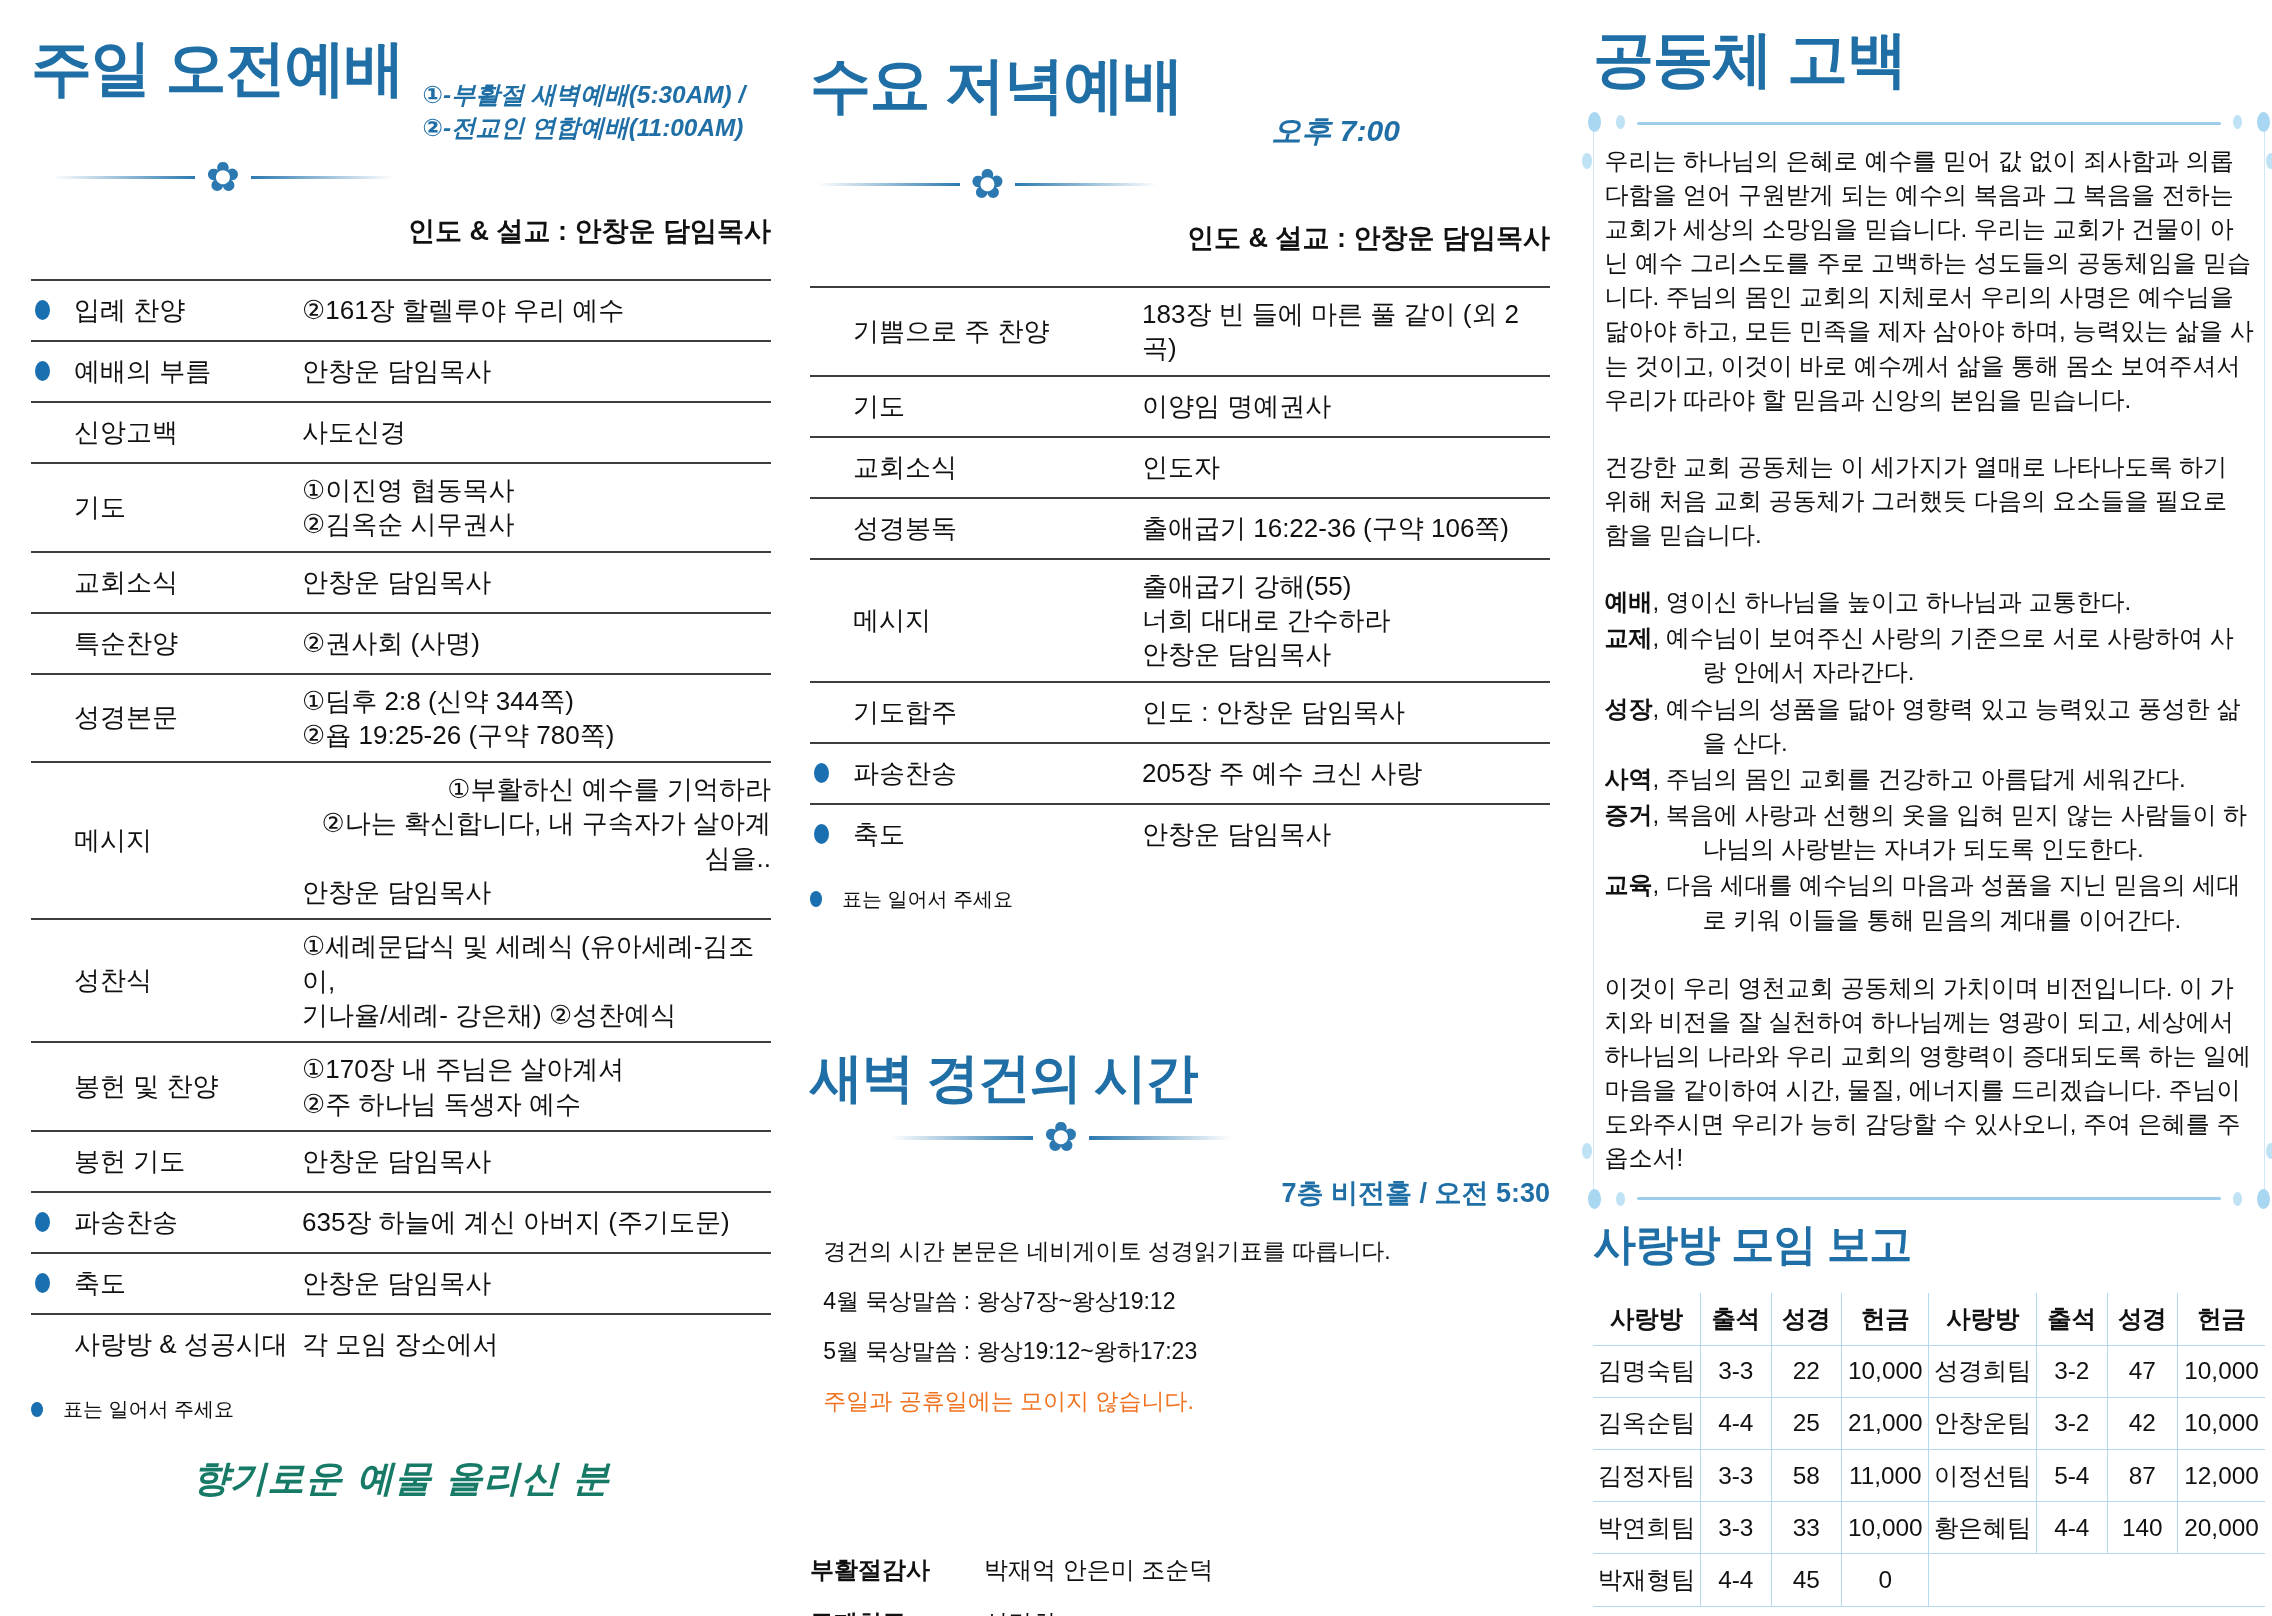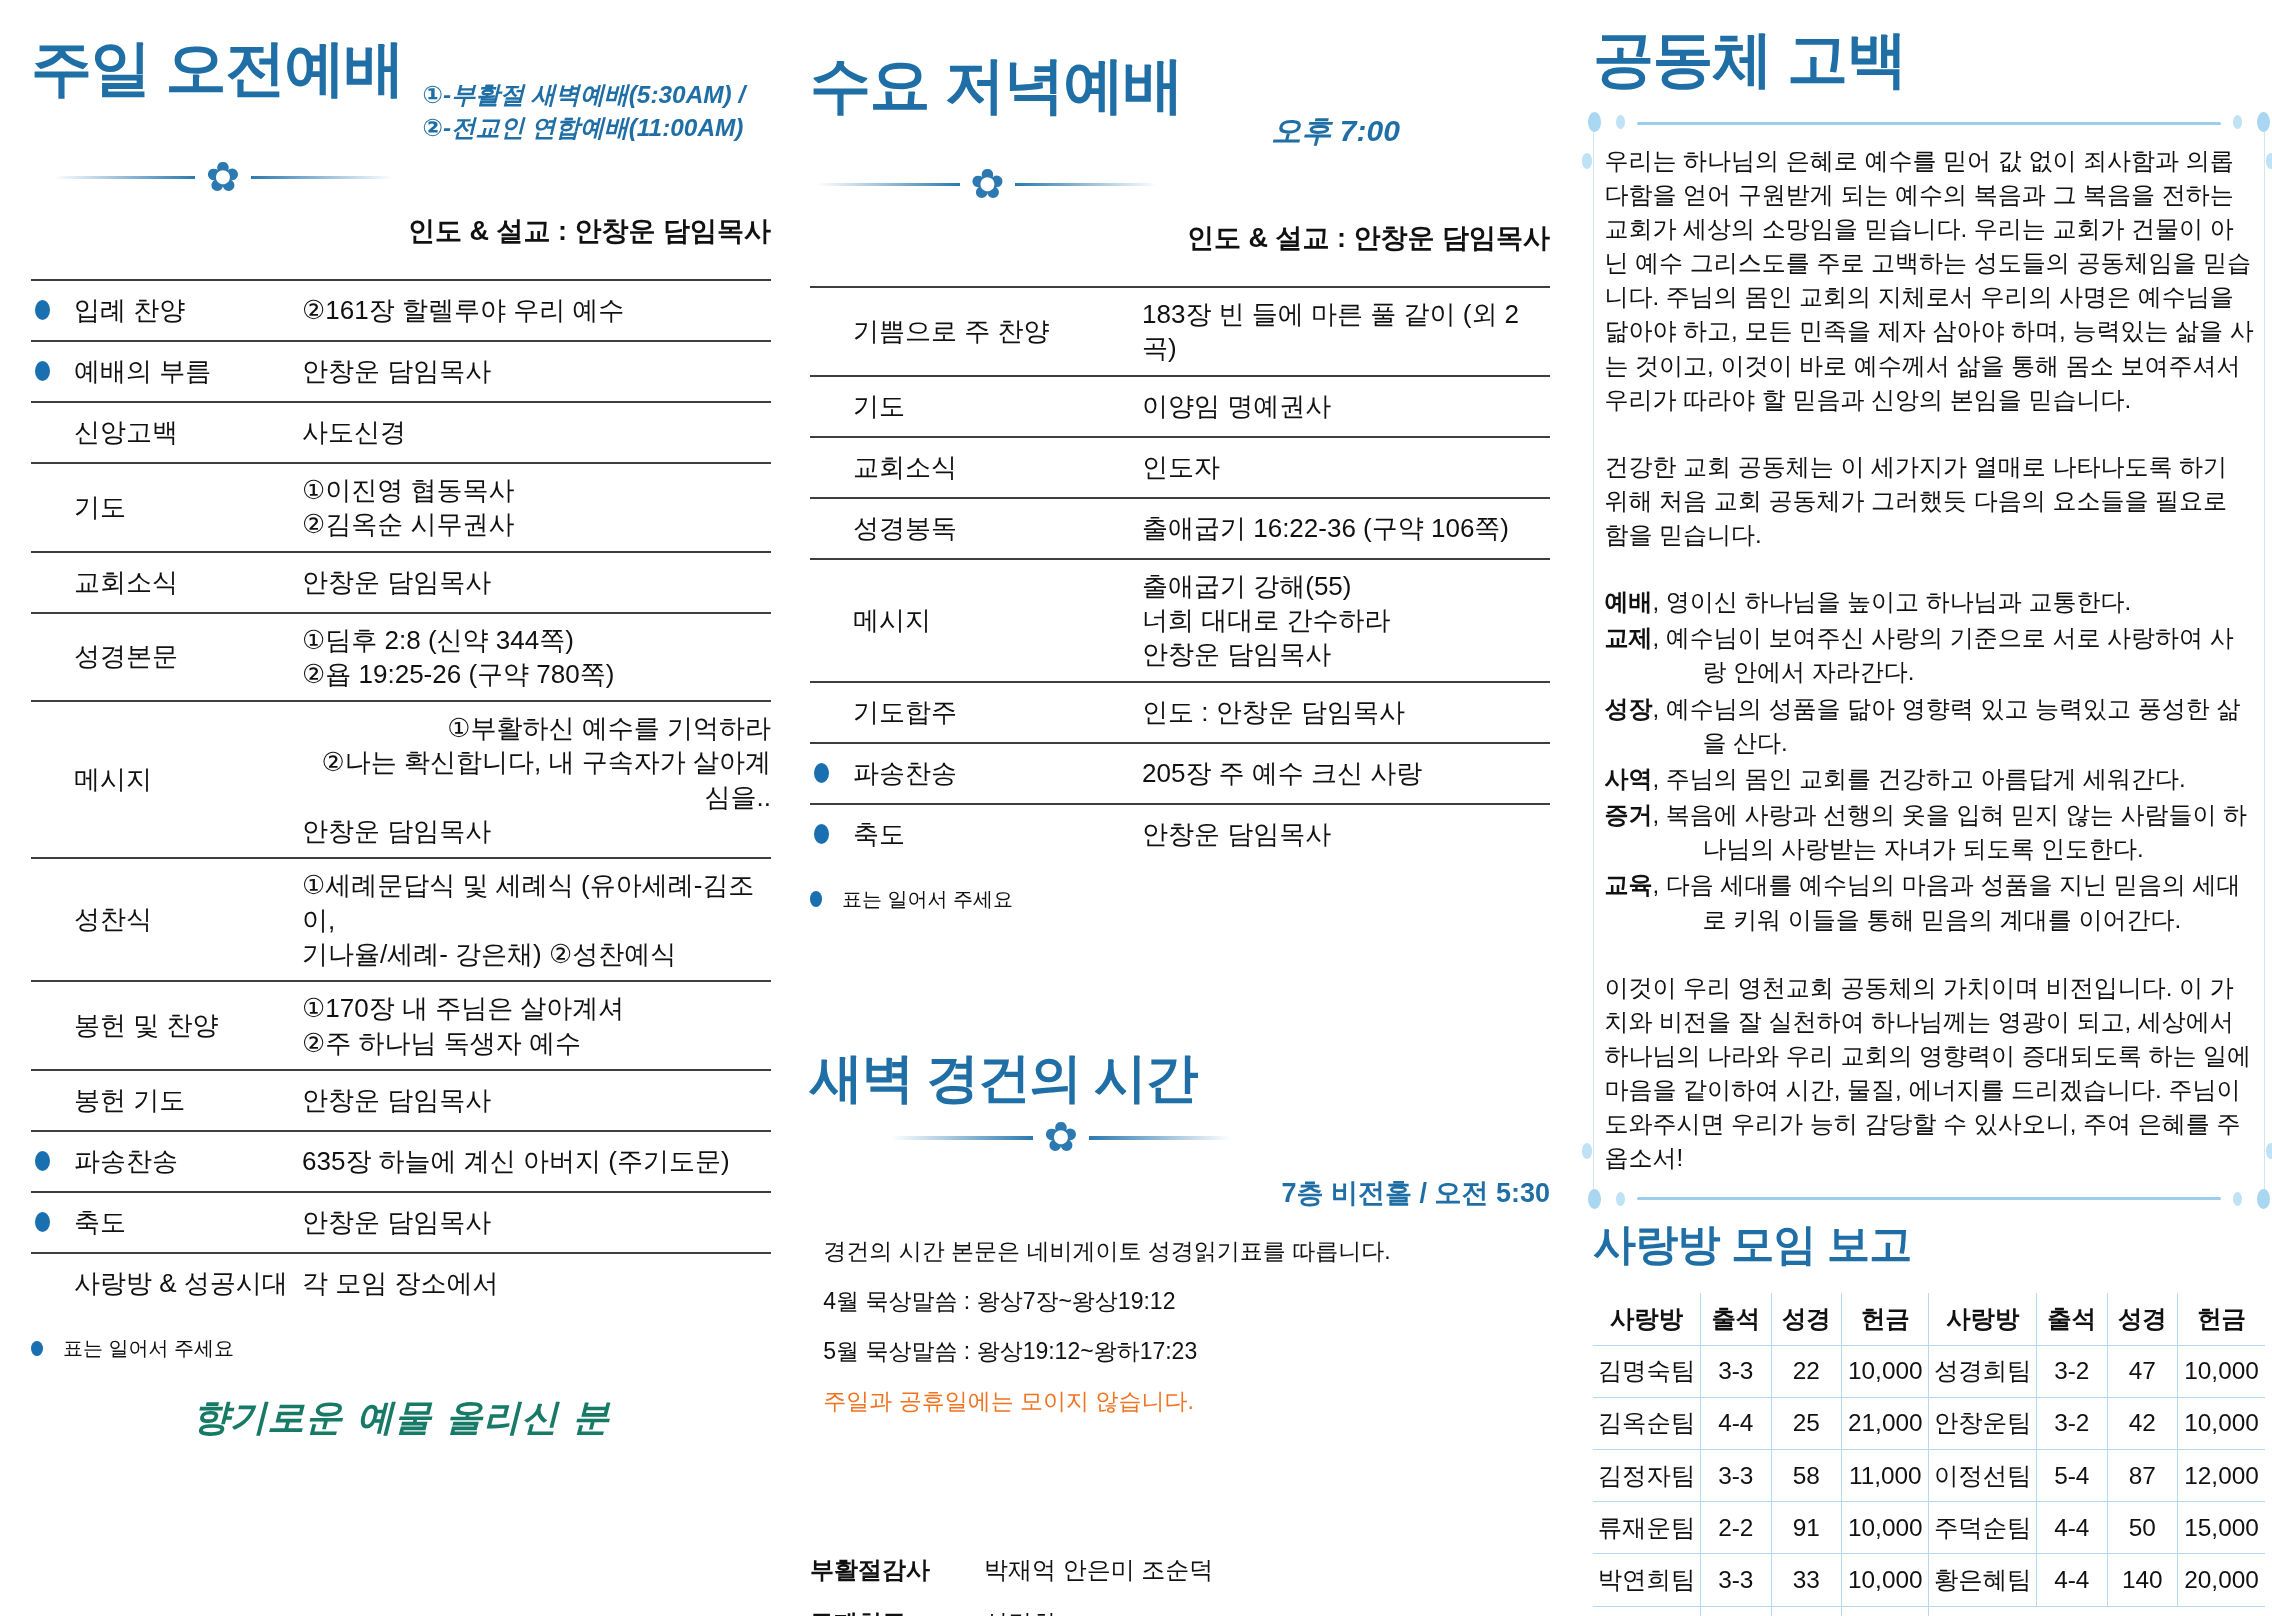--- a/index.html
+++ b/index.html
@@ -132,20 +132,29 @@
             <div>②김옥순 시무권사</div>
           </div>
         </div>
         <div class="w-row">
           <div class="w-bullet-cell">
             <span class="bullet hidden"></span>
           </div>
           <div class="w-label">교회소식</div>
           <div class="w-value">
             <div>안창운 담임목사</div>
+          </div>
+        </div>
+        <div class="w-row">
+          <div class="w-bullet-cell">
+            <span class="bullet hidden"></span>
+          </div>
+          <div class="w-label">특순찬양</div>
+          <div class="w-value">
+            <div>②권사회 (사명)</div>
           </div>
         </div>
         <div class="w-row">
           <div class="w-bullet-cell">
             <span class="bullet hidden"></span>
           </div>
           <div class="w-label">성경본문</div>
           <div class="w-value">
             <div>①딤후 2:8 (신약 344쪽)</div>
             <div>②욥 19:25-26 (구약 780쪽)</div>
@@ -434,30 +443,20 @@
             <td>김정자팀</td>
             <td>3-3</td>
             <td>58</td>
             <td>11,000</td>
             <td>이정선팀</td>
             <td>5-4</td>
             <td>87</td>
             <td>12,000</td>
           </tr>
           <tr>
-            <td>류재운팀</td>
-            <td>2-2</td>
-            <td>91</td>
-            <td>10,000</td>
-            <td>주덕순팀</td>
-            <td>4-4</td>
-            <td>50</td>
-            <td>15,000</td>
-          </tr>
-          <tr>
             <td>박연희팀</td>
             <td>3-3</td>
             <td>33</td>
             <td>10,000</td>
             <td>황은혜팀</td>
             <td>4-4</td>
             <td>140</td>
             <td>20,000</td>
           </tr>
           <tr>

